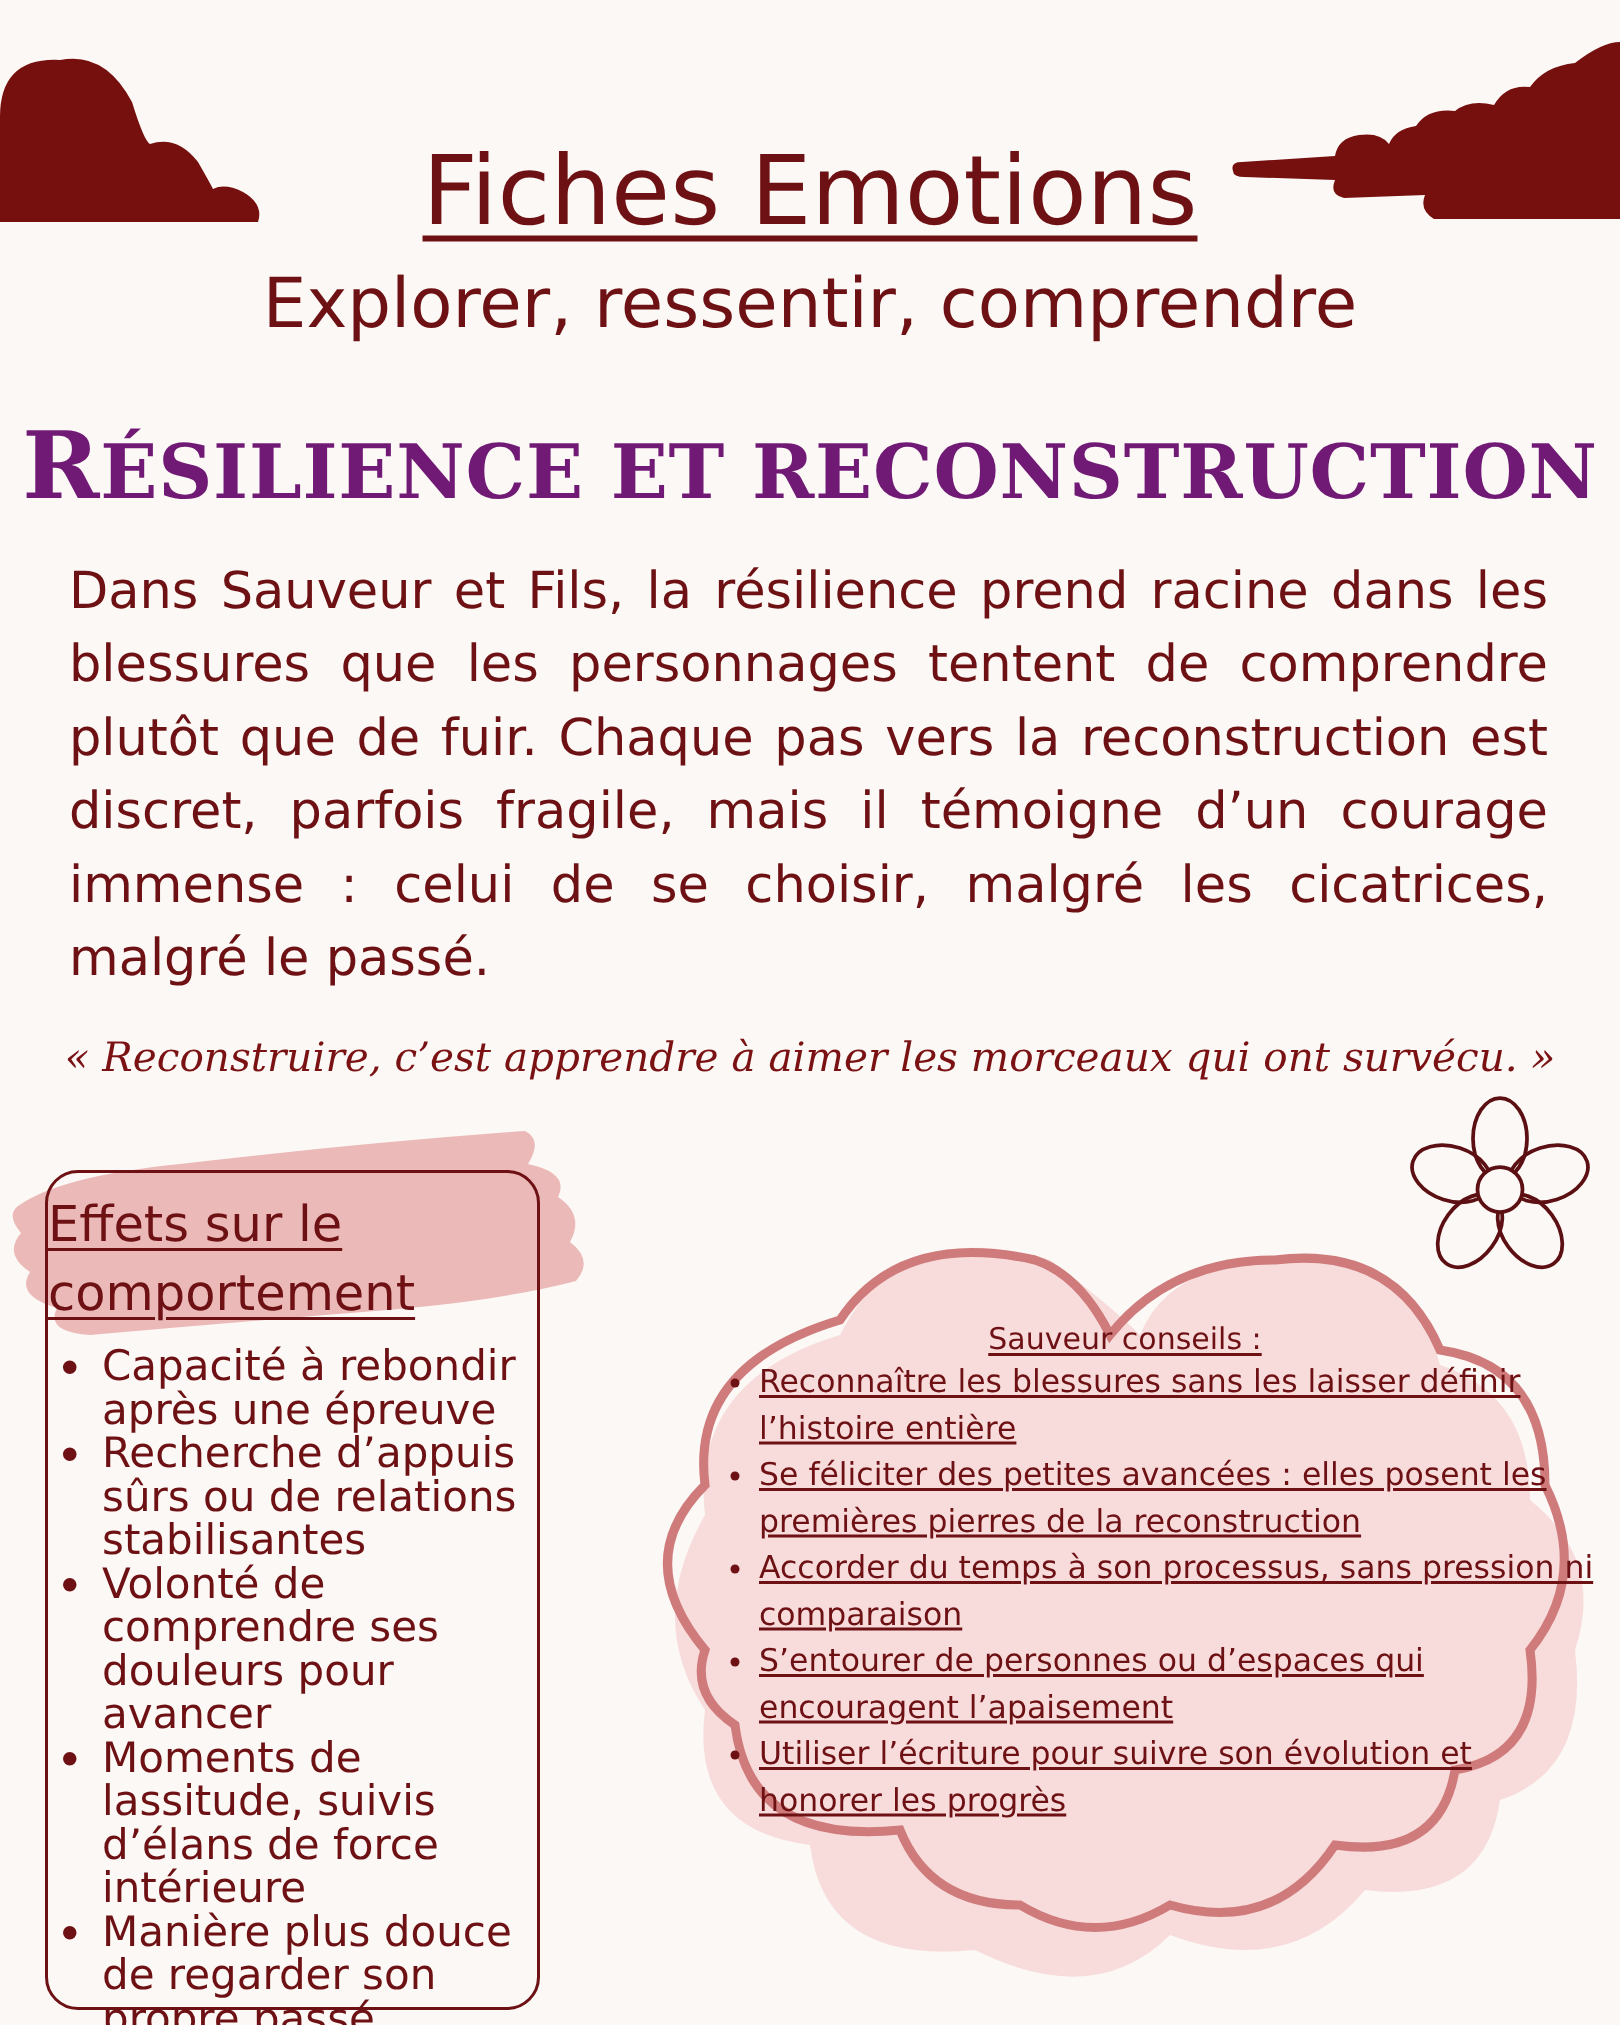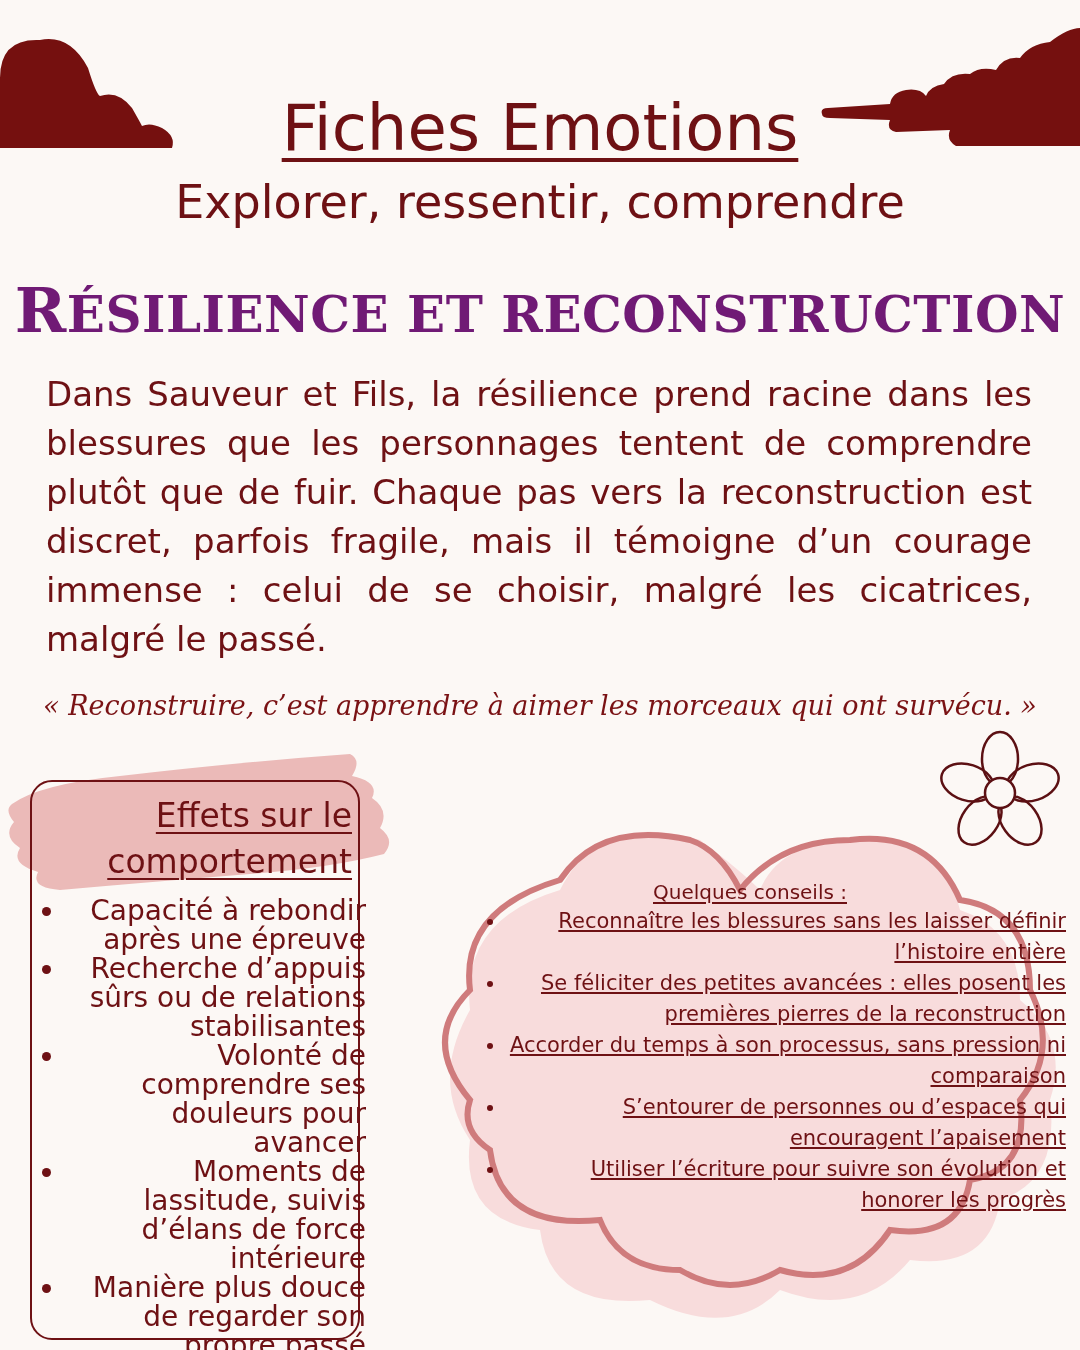--- a/index.html
+++ b/index.html
@@ -2,21 +2,21 @@
 <html><head>
   <meta charset="utf-8">
   <style>
     html, body { margin: 0; padding: 0; }
     body {
       width: 1080px; height: 1350px; position: relative; overflow: hidden;
       background: #fcf8f5;
       color: #6e1114;
       font-family: "DejaVu Sans", sans-serif;
     }
-    .abs { position: absolute; text-align: right; }
+    .abs { position: absolute; }
     svg { display: block; }
 
     #title {
       left: 0; width: 1080px; top: 88px; text-align: center;
       font-size: 64px; line-height: 80px; font-weight: normal;
     }
     #title span { text-decoration: underline; text-decoration-thickness: 4px; text-underline-offset: 8px; }
     #subtitle {
       left: 0; width: 1080px; top: 172px; text-align: center;
       font-size: 46px; line-height: 60px;
@@ -115,21 +115,21 @@
 <div class="abs" style="left:400px;top:800px;">
   <svg width="680" height="540" viewBox="0 0 680 540">
 
     <path d="M70 210 Q60 120 160 90 Q200 10 300 40 Q340 70 360 90 Q380 40 460 40 Q540 30 560 110 Q620 130 620 200 Q670 240 650 300 Q660 380 600 400 Q590 470 510 460 Q460 520 380 490 Q330 540 250 500 Q150 510 140 430 Q60 420 70 340 Q30 280 70 210 Z" fill="#f8dcdc"></path>
 
     <path d="M70 300 Q20 240 70 190 Q60 110 160 80 Q200 20 290 40 Q320 50 340 90 Q380 40 450 40 Q530 30 560 100 Q630 110 630 190 Q660 250 620 300 Q630 370 570 380 Q560 440 490 430 Q450 490 380 470 Q330 500 280 470 Q220 470 200 420 Q100 430 90 350 Q60 330 70 300 Z" fill="none" stroke="#cf7b7c" stroke-width="6"></path>
   </svg>
 </div>
 
 <div id="tips-title" class="abs">
-  <span>Quelques conseils :</span>
+  <span>Sauveur conseils :</span>
 </div>
 <ul id="tips-list" class="abs">
   <li>Reconnaître les blessures sans les laisser définir l’histoire entière</li>
   <li>Se féliciter des petites avancées : elles posent les premières pierres de la reconstruction</li>
   <li>Accorder du temps à son processus, sans pression ni comparaison</li>
   <li>S’entourer de personnes ou d’espaces qui encouragent l’apaisement</li>
   <li>Utiliser l’écriture pour suivre son évolution et honorer les progrès</li>
 </ul>
 
 <div class="abs" style="left:940px;top:728px;">

